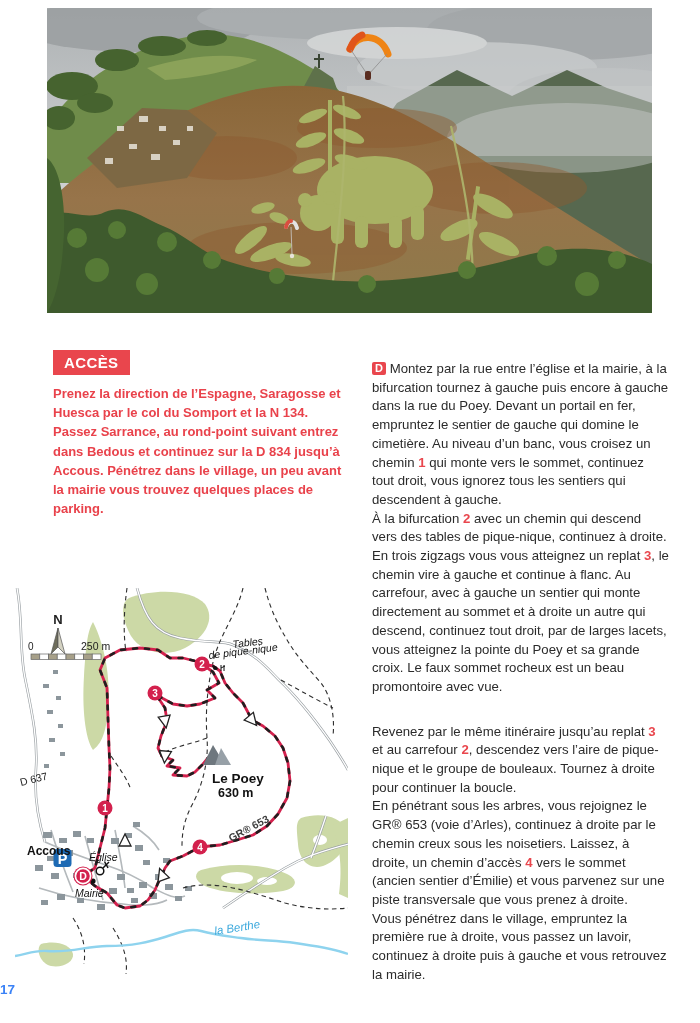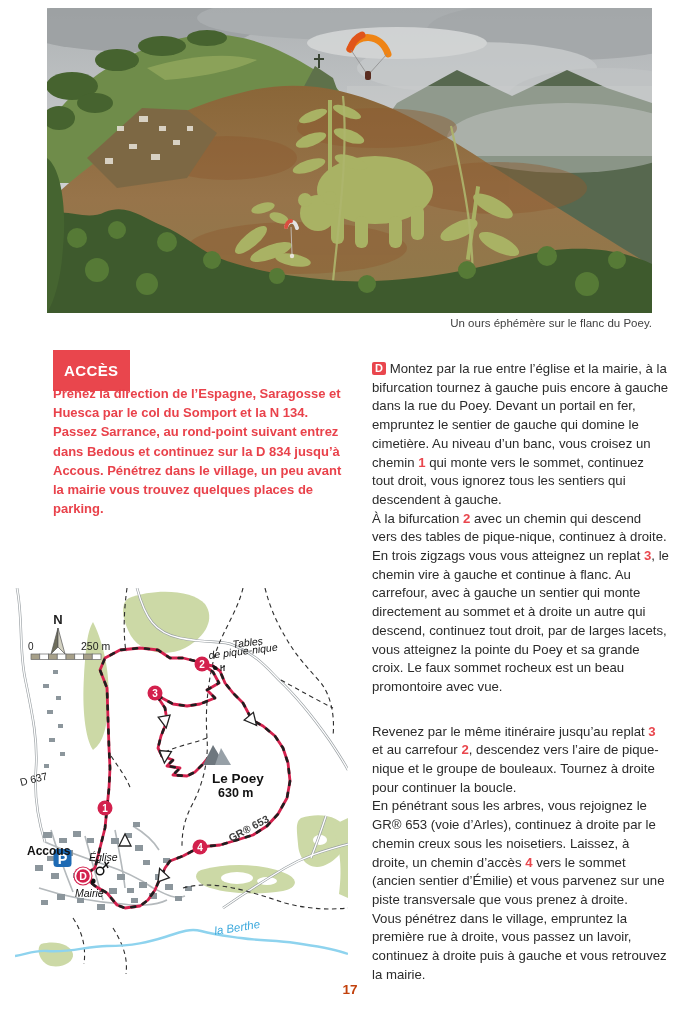--- a/index.html
+++ b/index.html
@@ -2,35 +2,35 @@
 <html><head>
 <meta charset="utf-8">
 <style>
   html,body{margin:0;padding:0;background:#ffffff;}
   .page{position:relative;width:700px;height:1023px;background:#fff;overflow:hidden;
         font-family:"Liberation Sans","DejaVu Sans",sans-serif;color:#2e2e2e;}
   .photo{position:absolute;left:47px;top:8px;width:605px;height:305px;display:block;}
   .caption{position:absolute;left:47px;top:317px;width:605px;text-align:right;
            font-size:11.5px;color:#3f3f3f;}
   .access-box{position:absolute;left:53px;top:350px;background:#e9464d;color:#fff;
-              font-weight:700;font-size:15px;letter-spacing:.4px;padding:12px 11px;}
+              font-weight:700;font-size:15px;letter-spacing:.4px;padding:4px 11px;}
   .red-para{position:absolute;left:53px;top:384px;width:293px;font-weight:700;
             font-size:13px;line-height:19.2px;color:#e9424b;}
   .note{position:absolute;left:53px;top:525px;width:293px;font-weight:700;
         font-size:13.4px;line-height:19.2px;color:#1c1c1c;}
   .mapwrap{position:absolute;left:15px;top:588px;width:333px;height:392px;}
   .col-right{position:absolute;left:372px;top:360px;width:297px;
              font-size:13.2px;line-height:18.7px;color:#2b2b2b;}
   .para + .para{margin-top:26px;}
   .dmark{display:inline-block;background:#e9464d;color:#fff;font-weight:700;
          font-size:11px;line-height:13px;width:14px;height:13px;text-align:center;
          border-radius:2px;vertical-align:1px;}
   .rnum{color:#e9464d;font-weight:800;}
-  .pagenum{position:absolute;left:0;right:0;top:982px;text-align:center;
-           color:#c2410c;font-weight:800;font-size:13.5px;}
+  .pagenum{position:absolute;left:0;right:0;top:982px;text-align:left;
+           color:#3b82f6;font-weight:800;font-size:13.5px;}
   .maplabel{font-family:"Liberation Sans",sans-serif;}
 </style>
 </head>
 <body>
 
 <div class="page">
 
   <svg class="photo" viewBox="0 0 605 305" preserveAspectRatio="none">
     <defs>
       <linearGradient id="sky" x1="0" y1="0" x2="0" y2="1">
@@ -153,21 +153,20 @@
       <rect x="318" y="63" width="6" height="9" rx="2" fill="#5a2d20"></rect>
     </g>
     <g>
       <path d="M239,219 C242,212 248,212 250,220" stroke="#e3e3e3" stroke-width="4" fill="none" stroke-linecap="round"></path>
       <path d="M239,219 C240,215 242,213 244,213" stroke="#d94f3f" stroke-width="4" fill="none" stroke-linecap="round"></path>
       <line x1="244" y1="219" x2="245" y2="246" stroke="#cccccc" stroke-width="0.8"></line>
       <circle cx="245" cy="248" r="2.2" fill="#e8e4da"></circle>
     </g>
   </svg>
 
-  <div class="caption">Un ours éphémère sur le flanc du Poey.</div>
 
   <div class="access-box">ACCÈS</div>
   <div class="red-para">Prenez la direction de l’Espagne, Saragosse et Huesca par le col du Somport et la N 134. Passez Sarrance, au rond-point suivant entrez dans Bedous et continuez sur la D 834 jusqu’à Accous. Pénétrez dans le village, un peu avant la mairie vous trouvez quelques places de parking.</div>
 
   <svg class="mapwrap" viewBox="0 0 333 392">
 
     <g fill="#ccd9a6">
       <path d="M114,10 C140,0 178,2 190,16 C200,30 192,48 170,60 C150,70 126,64 116,48 C108,34 104,16 114,10 Z"></path>
       <path d="M78,34 C90,58 96,90 93,122 C91,146 86,156 78,162 C70,150 67,120 69,88 C71,60 72,44 78,34 Z"></path>
       <path d="M286,230 C305,224 326,228 331,242 C335,256 324,272 308,278 C294,282 284,272 283,256 C282,244 280,234 286,230 Z"></path>

